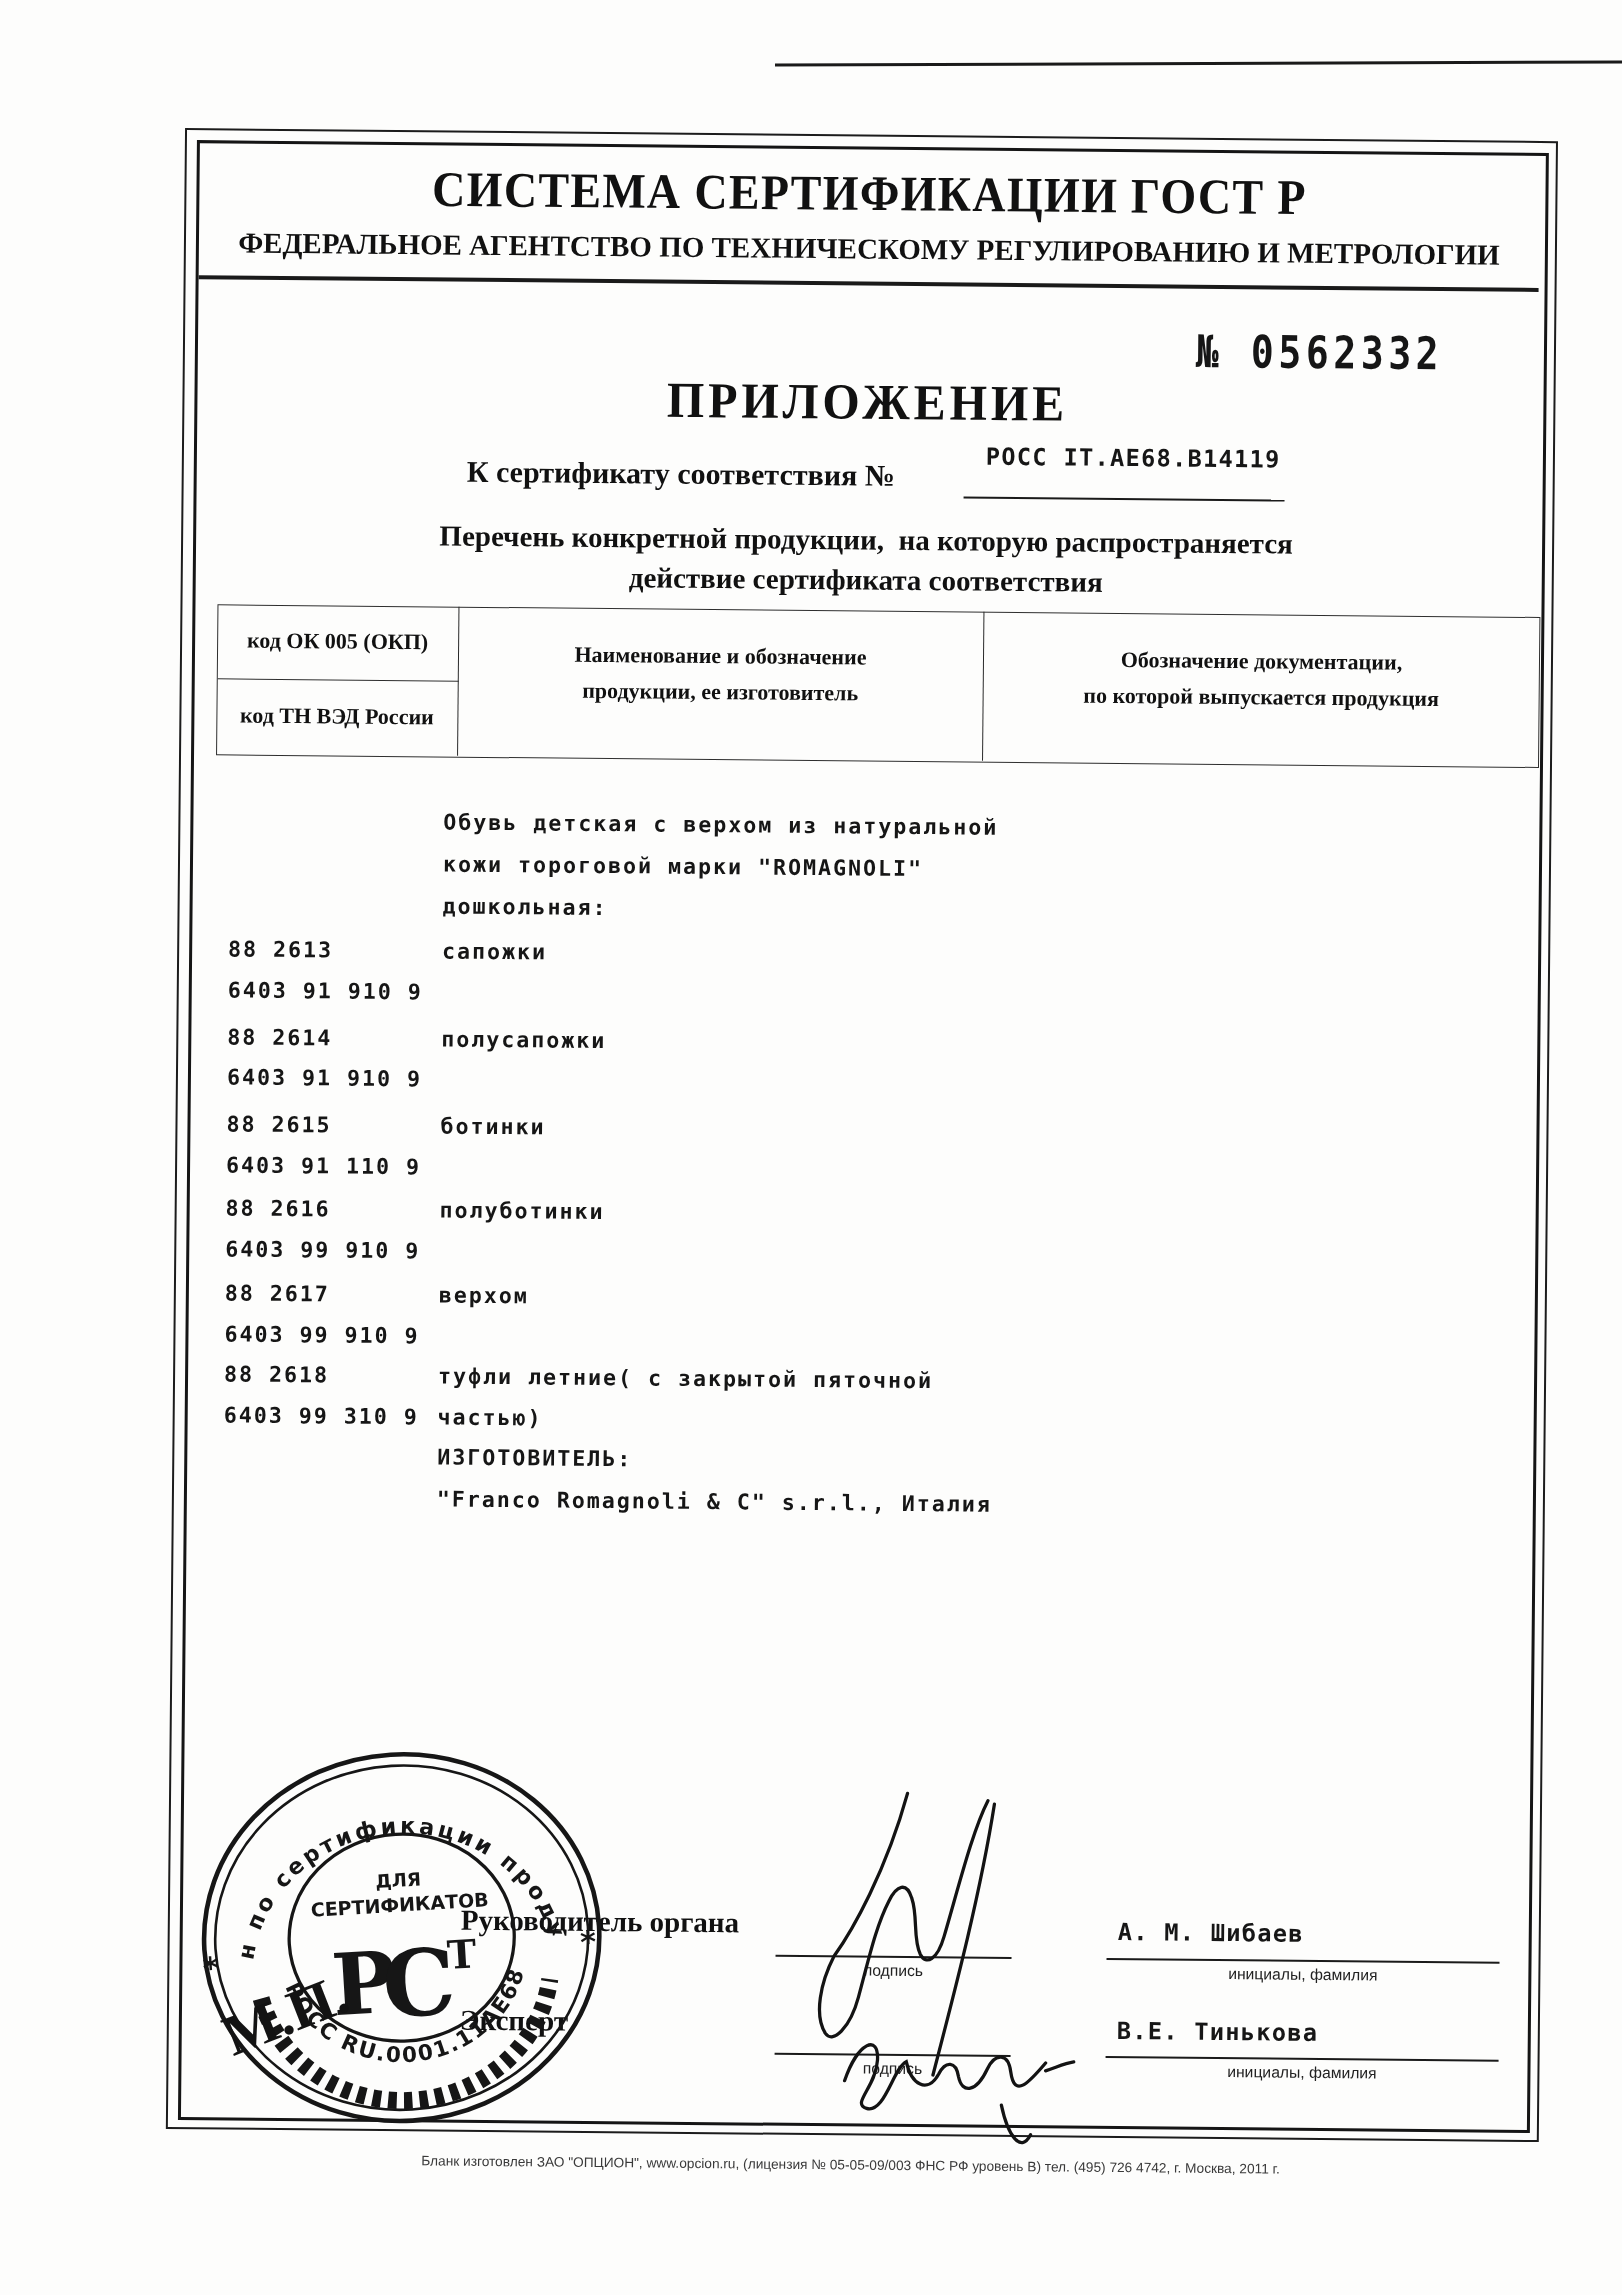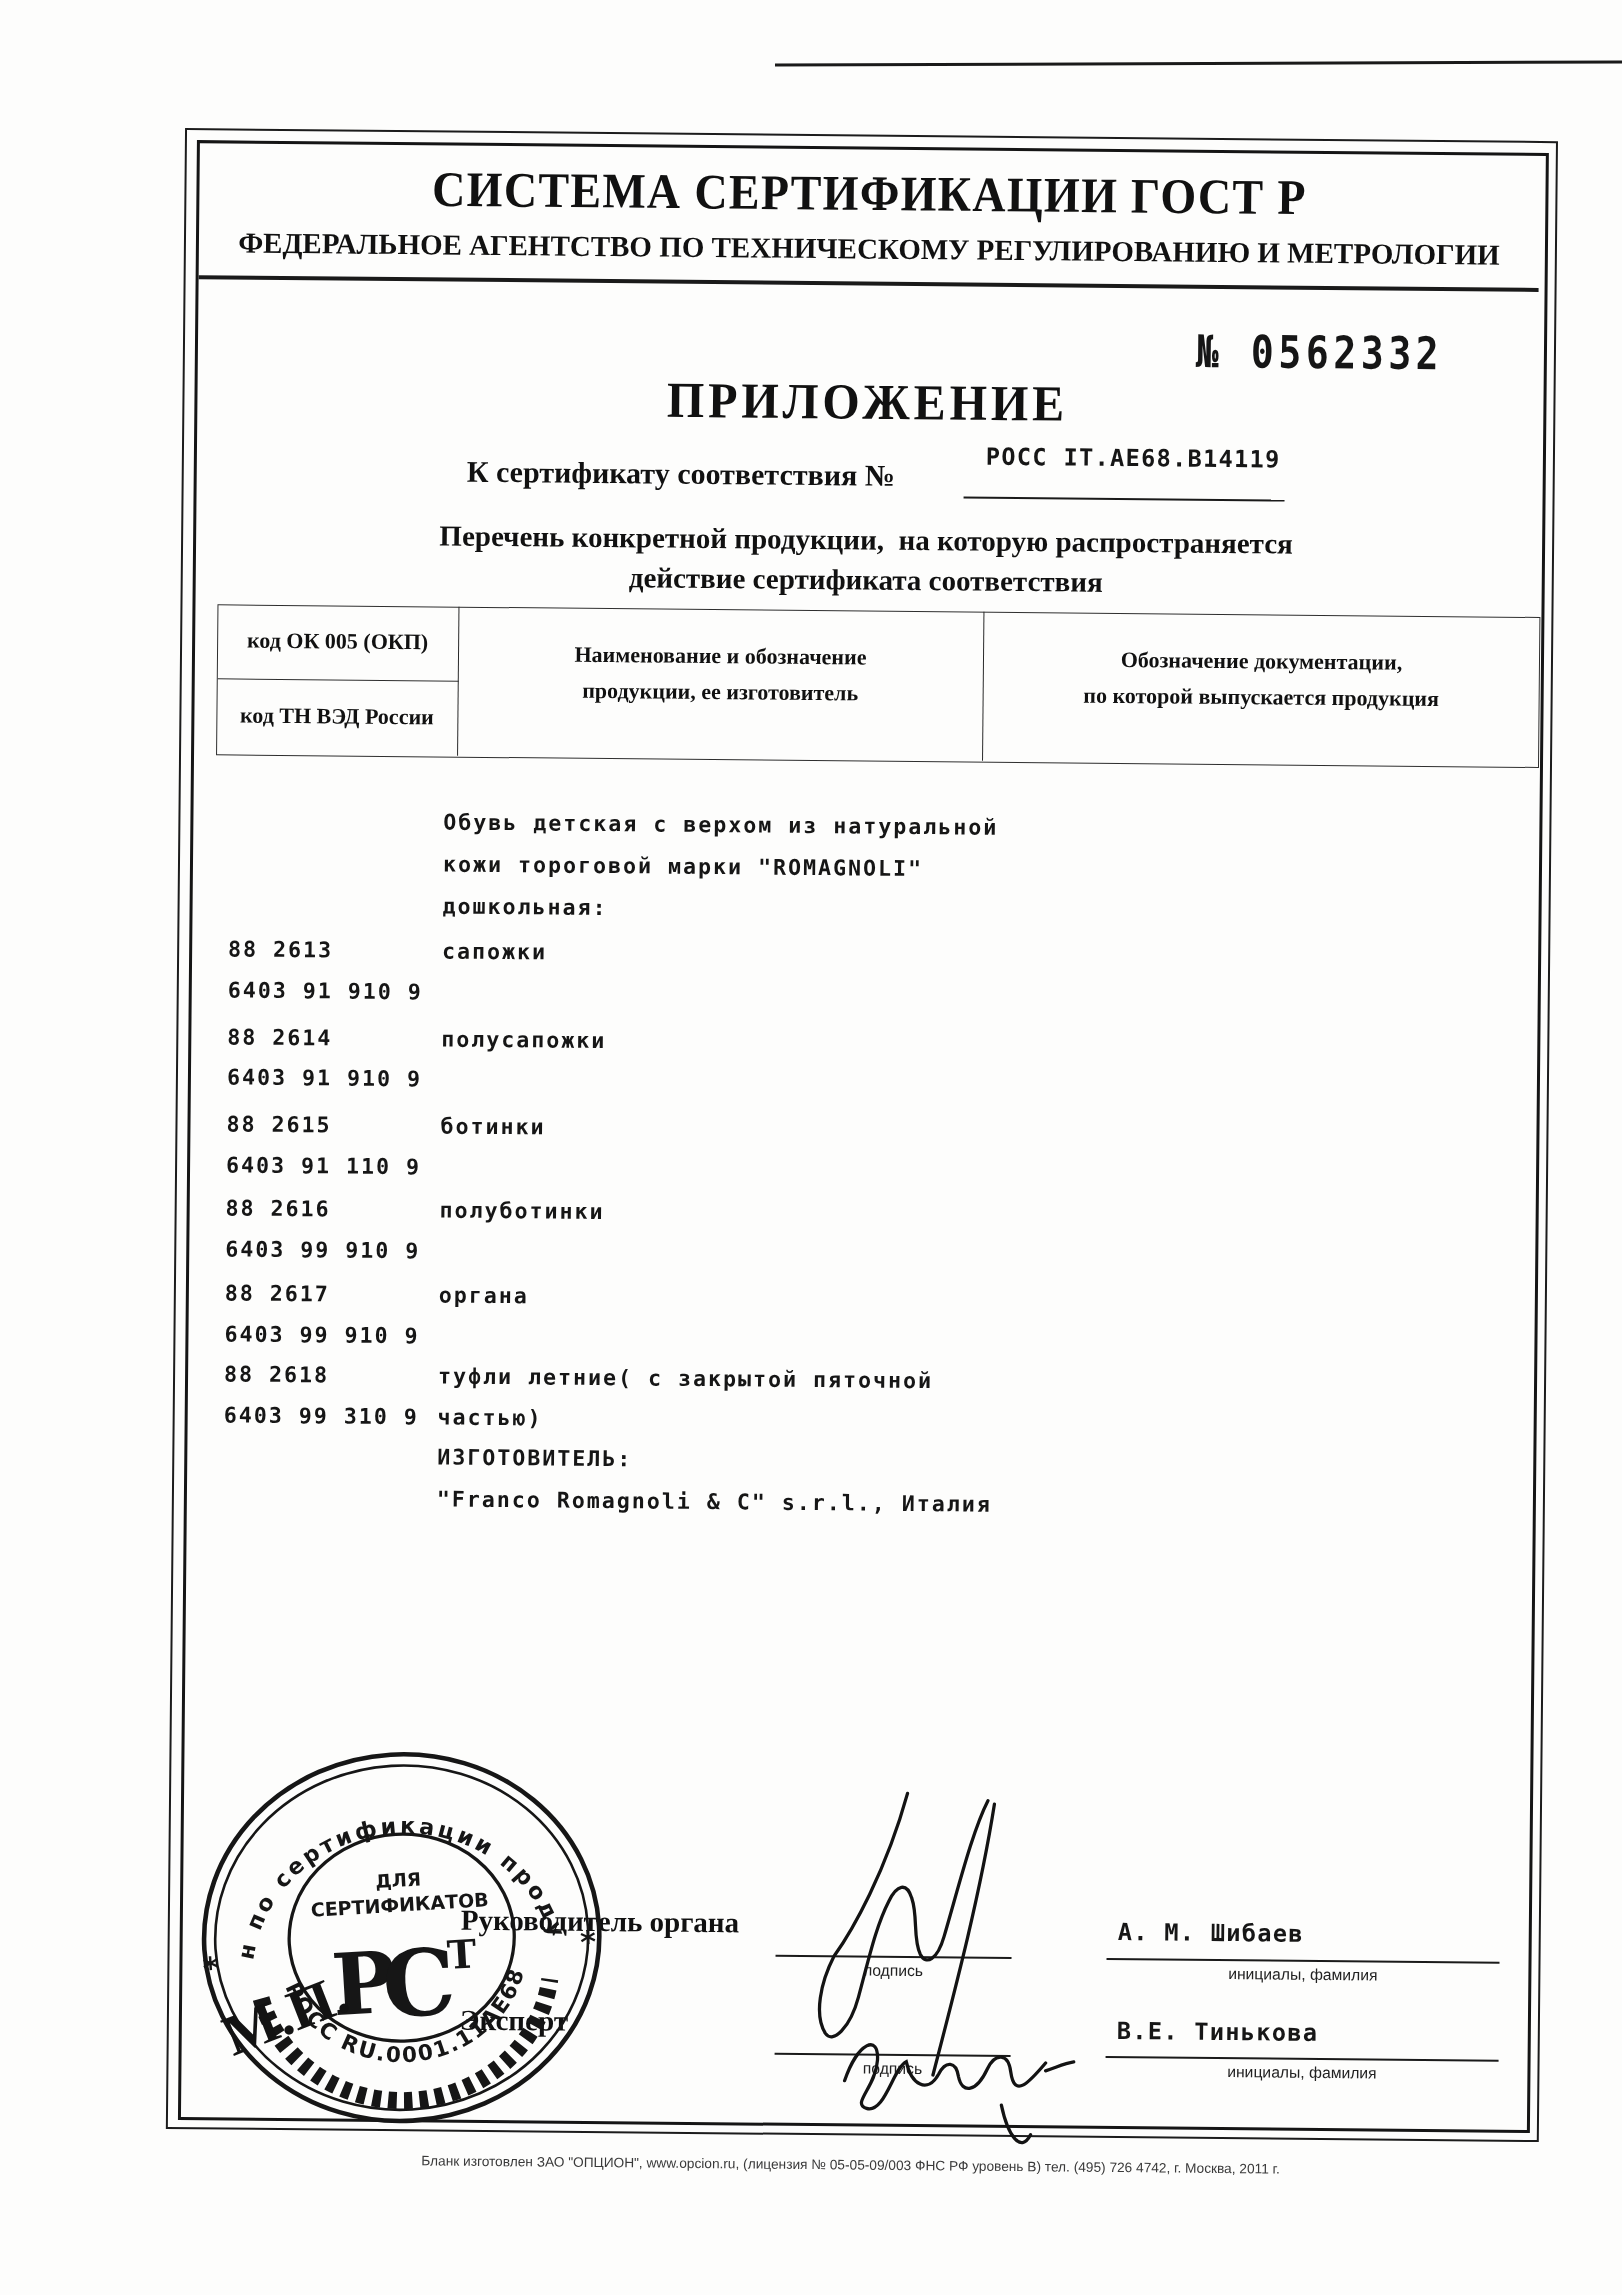--- a/index.html
+++ b/index.html
@@ -76,21 +76,21 @@
 
     <div class="t okp" style="top:1117px;">88 2615</div>
     <div class="t nm" style="top:1117px;">ботинки</div>
     <div class="t okp" style="top:1158px;">6403 91 110 9</div>
 
     <div class="t okp" style="top:1201px;">88 2616</div>
     <div class="t nm" style="top:1201px;">полуботинки</div>
     <div class="t okp" style="top:1242px;">6403 99 910 9</div>
 
     <div class="t okp" style="top:1286px;">88 2617</div>
-    <div class="t nm" style="top:1286px;">органа</div>
+    <div class="t nm" style="top:1286px;">верхом</div>
     <div class="t okp" style="top:1327px;">6403 99 910 9</div>
 
     <div class="t okp" style="top:1367px;">88 2618</div>
     <div class="t nm" style="top:1367px;">туфли летние( с закрытой пяточной</div>
     <div class="t okp" style="top:1408px;">6403 99 310 9</div>
     <div class="t nm" style="top:1408px;">частью)</div>
 
     <div class="t nm" style="top:1448px;">ИЗГОТОВИТЕЛЬ:</div>
     <div class="t nm" style="top:1490px;">"Franco Romagnoli &amp; C" s.r.l., Италия</div>
 

